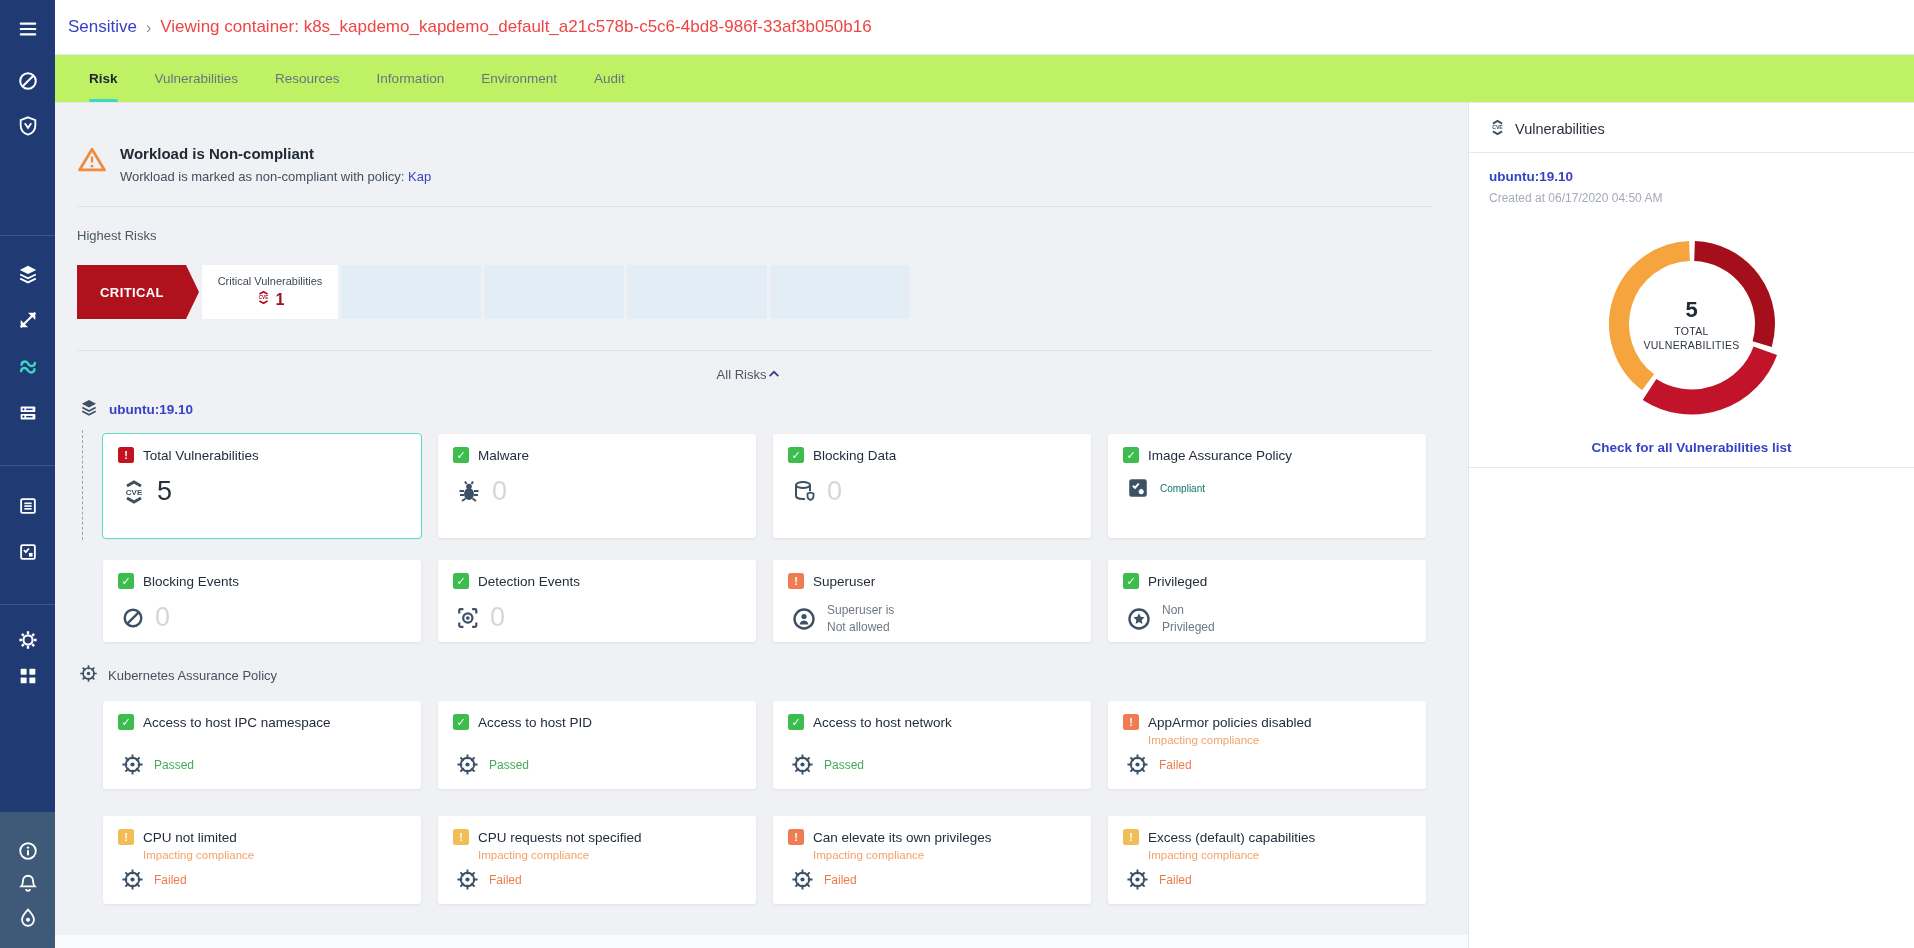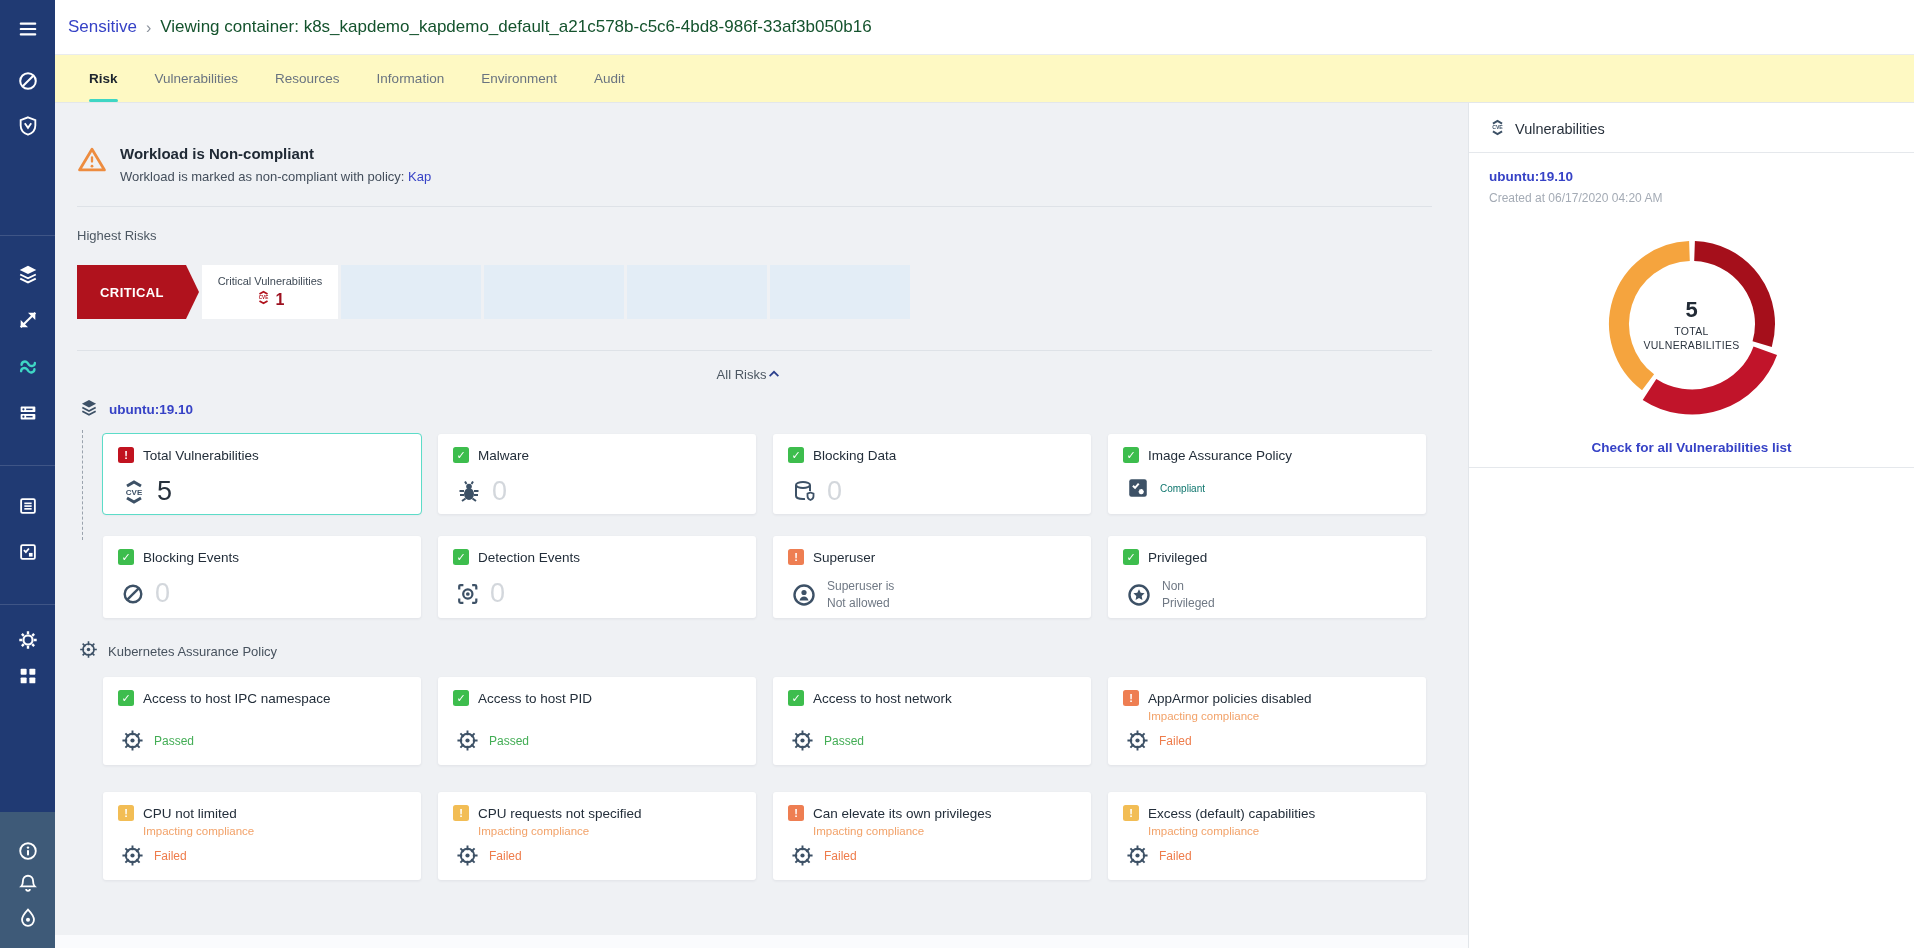--- a/index.html
+++ b/index.html
@@ -19,23 +19,23 @@
   .sb-divider { position:absolute; left:0; width:100%; height:1px; background:rgba(255,255,255,.14); }
   .sb-bottom { position:absolute; left:0; top:812px; bottom:0; width:100%; background:#3e5a78; }
   .sb-bottom .sb-icon { position:absolute; }
 
   
   .main { flex:1; display:flex; flex-direction:column; height:948px; min-width:0; }
   .topbar { flex:0 0 55px; height:55px; background:#fff; display:flex; align-items:center; padding-left:13px; border-bottom:1px solid #e9ecef; }
   .breadcrumb { font-size:17px; display:flex; align-items:center; gap:9px; white-space:nowrap; }
   .bc-root { color:#3642c6; cursor:pointer; }
   .bc-sep { color:#8b929c; font-size:16px; padding-top:1px; }
-  .bc-current { color:#14532d; }
-
-  .tabs { flex:0 0 48px; height:48px; background:#fef9c3; border-bottom:1px solid #e3e7ea; display:flex; align-items:stretch; padding-left:34px; gap:37px; }
+  .bc-current { color:#ef4444; }
+
+  .tabs { flex:0 0 48px; height:48px; background:#bef264; border-bottom:1px solid #e3e7ea; display:flex; align-items:stretch; padding-left:34px; gap:37px; }
   .tab { position:relative; display:flex; align-items:center; font-size:13.5px; color:#6a7480; cursor:pointer; }
   .tab.active { color:#1d252e; font-weight:bold; }
   .tab.active::after { content:""; position:absolute; left:0; right:0; bottom:0; height:3px; background:#3fd6c4; border-radius:2px; }
 
   .content { flex:1; display:flex; min-height:0; }
   .left-col { flex:1; min-width:0; padding:0 36px 0 22px; position:relative; }
   .divider { border:0; border-top:1px solid #dee2e7; margin:0; }
 
   
   .alert { margin-top:42px; display:flex; gap:13px; }
@@ -65,21 +65,21 @@
   .entity-row { display:flex; align-items:center; gap:10px; margin-top:15px; margin-left:2px; }
   .entity-link { color:#3642c6; font-weight:bold; font-size:13.5px; cursor:pointer; }
 
   .section-head { display:flex; align-items:center; gap:10px; margin-left:2px; color:#47525e; font-size:13px; }
   .sh-run { margin-top:20px; }
   .sh-k8s { margin-top:22px; }
 
   
   .grid { display:grid; grid-template-columns:repeat(4,318px); column-gap:17px; margin-left:26px; position:relative; }
   .g1 { margin-top:13px; }
-  .g1 .card { height:80px;text-align:right; }
+  .g1 .card { height:104px;text-align:right; }
   .g1::before { content:""; position:absolute; left:-21px; top:-4px; height:110px; border-left:1px dashed #9aa3ad; }
   .g2 { margin-top:22px; }
   .g2 .card { height:82px; }
   .g3 { margin-top:15px; row-gap:27px; }
   .g3 .card { height:88px; }
 
   .card { background:#fff; border-radius:3px; box-shadow:0 1px 3px rgba(25,35,50,.07); padding:13px 15px; cursor:pointer; }
   .card.selected { outline:1.6px solid #5cdcc8; }
   .card-head { display:flex; align-items:center; gap:9px; }
   .badge { width:16px; height:16px; border-radius:2.5px; color:#fff; font-size:11px; font-weight:bold;
@@ -678,21 +678,21 @@
             <svg width="17" height="17" viewBox="0 0 26 26">
                 <path d="M6 7l7-4 7 4" stroke="#3d5166" stroke-width="3" fill="none"></path>
                 <path d="M6 19l7 4 7-4" stroke="#3d5166" stroke-width="3" fill="none"></path>
                 <text x="13" y="16" font-size="8" font-weight="bold" text-anchor="middle" fill="#3d5166" font-family="Liberation Sans, sans-serif">CVE</text>
               </svg>
           </span>
           <span>Vulnerabilities</span>
         </div>
         <hr class="rp-divider">
         <div class="rp-image">ubuntu:19.10</div>
-        <div class="rp-created">Created at 06/17/2020 04:20 AM</div>
+        <div class="rp-created">Created at 06/17/2020 04:50 AM</div>
 
         <div class="donut-wrap">
           <svg id="donut-svg" width="210" height="210" viewBox="0 0 210 210">
               <path d="M 107.55 32.04 A 73 73 0 0 1 175.17 125.12" fill="none" stroke="#a50f1b" stroke-width="20"></path>
               <path d="M 178.30 131.68 A 78 78 0 0 1 62.52 170.42" fill="none" stroke="#c1142a" stroke-width="25"></path>
               <path d="M 61.07 163.30 A 73 73 0 0 1 102.45 32.04" fill="none" stroke="#f5a43e" stroke-width="20"></path>
             </svg>
           <div class="donut-center">
             <div class="dc-val">5</div>
             <div class="dc-l">TOTAL</div>

